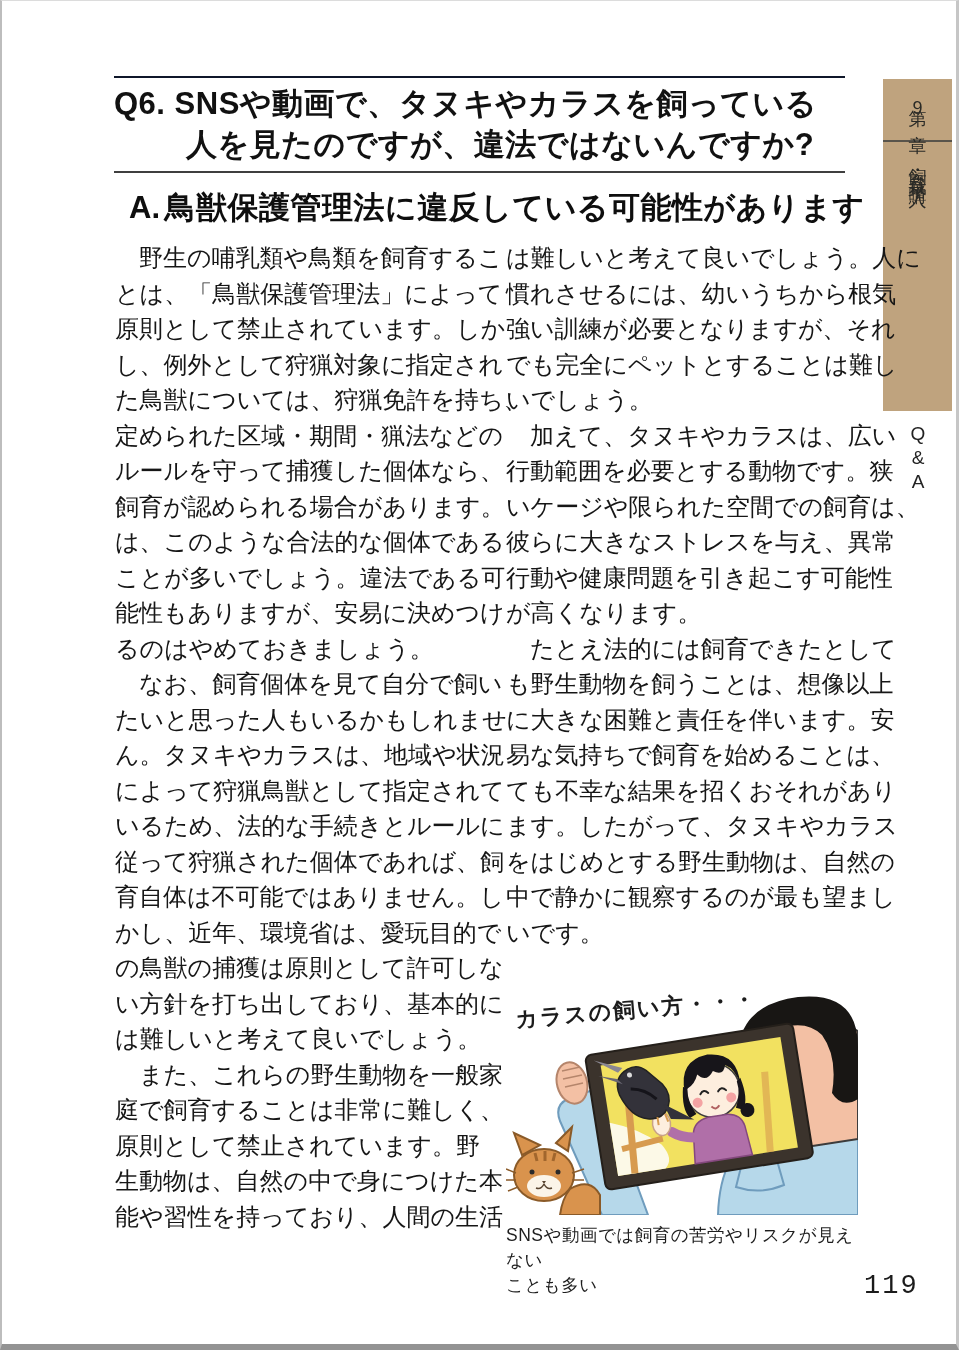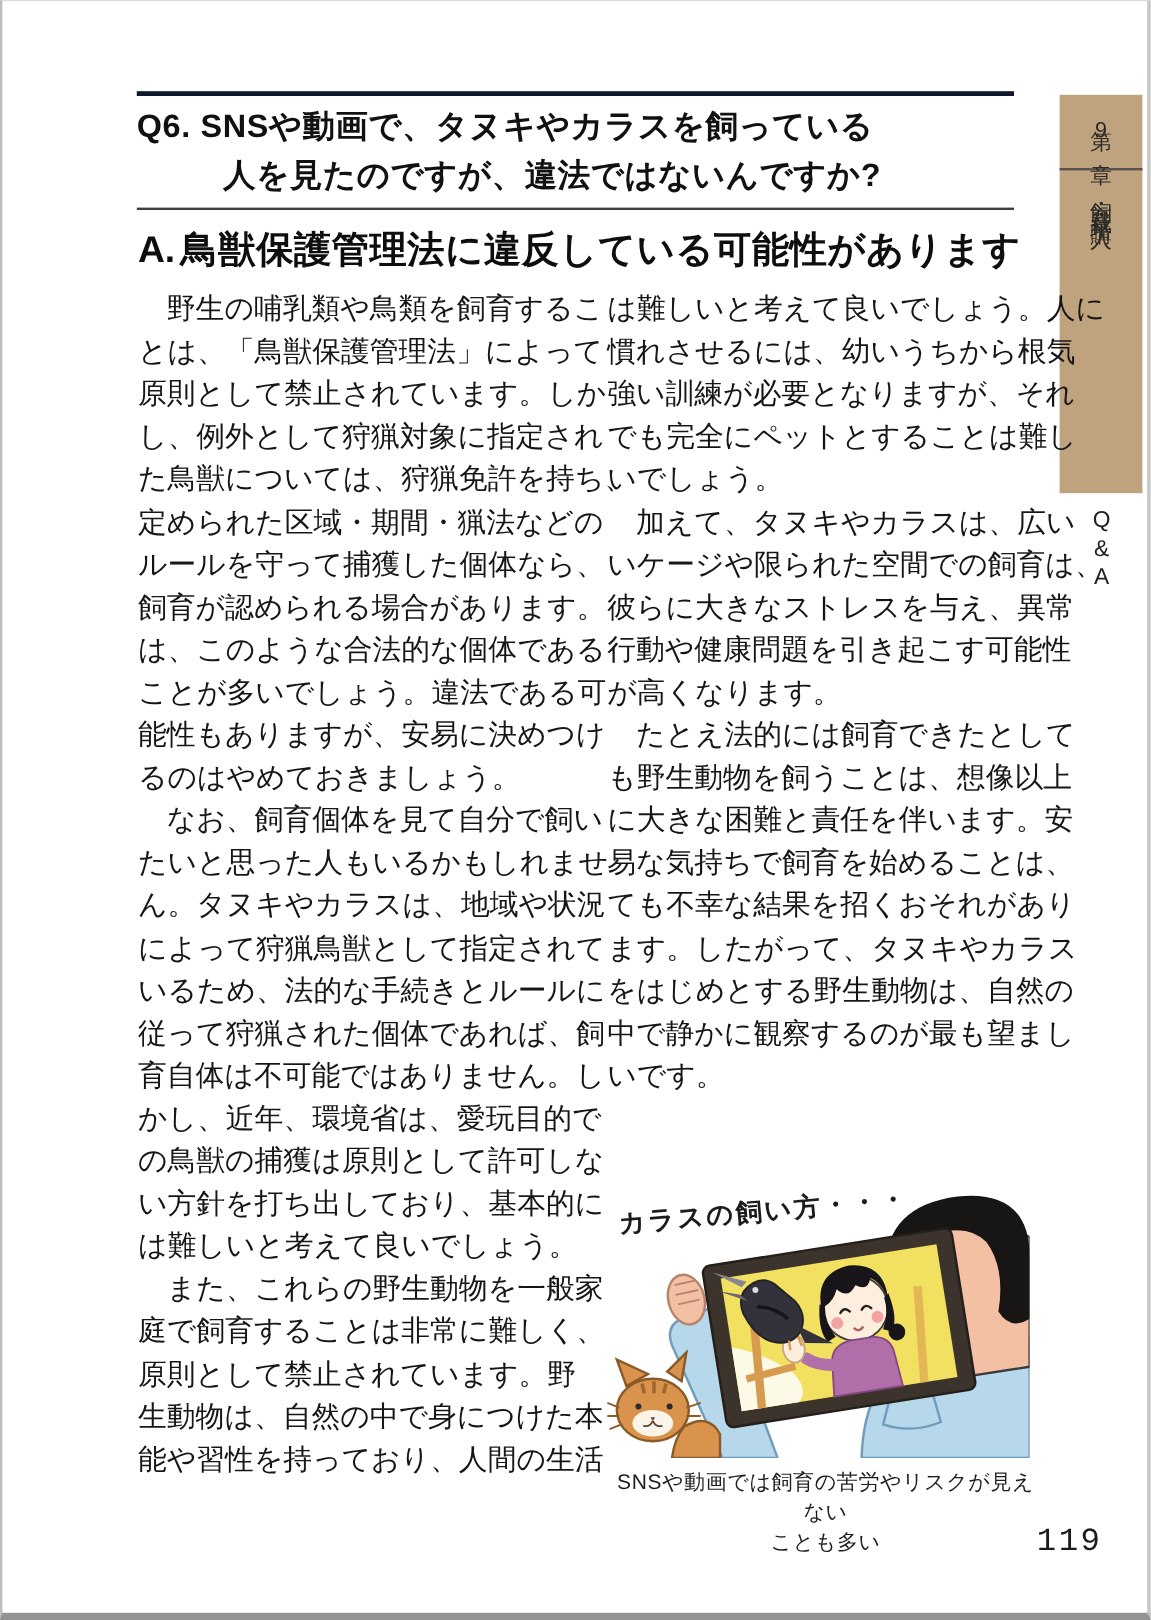--- a/index.html
+++ b/index.html
@@ -11,61 +11,61 @@
     border-left:2px solid #bdbdbd;
     border-right:3px solid #c6c6c6;
     border-top:1px solid #dcdcdc;
     border-bottom:6px solid #939393;
     overflow:hidden;
     font-family:"Liberation Sans", sans-serif;
   }
   
   .q-header{
     position:absolute;left:112px;top:75px;width:731px;
-    border-top:4px solid #0f172a;border-bottom:2px solid #3f3f3f;
+    border-top:2px solid #0f172a;border-bottom:2px solid #3f3f3f;
     padding:5px 0 6px 0;
-    font-weight:bold;font-size:27px;line-height:41px;color:#111;
+    font-weight:bold;font-size:31px;line-height:41px;color:#111;
     letter-spacing:0.5px;
   }
   .q-line2{padding-left:72px;}
   
   .chapter-tab{
     position:absolute;left:881px;top:78px;width:69px;height:332px;
     display:flex;flex-direction:column;align-items:center;
   }
   .tab-sec1{height:63px;width:100%;box-sizing:border-box;
     border-bottom:2px solid #59544b;
     display:flex;align-items:center;justify-content:center;}
   .tab-sec2{flex:1;width:100%;display:flex;justify-content:center;padding-top:12px;box-sizing:border-box;}
   .vtext{writing-mode:vertical-rl;text-orientation:upright;}
   .tab-label{font-size:18px;color:#2a2a26;letter-spacing:3px;}
   .qa-label{
     position:absolute;left:881px;top:422px;width:69px;height:90px;
     display:flex;justify-content:center;
     font-size:19px;color:#222;letter-spacing:3px;
   }
   
-  .a-heading{position:absolute;left:113px;top:186px;width:745px;white-space:nowrap;color:#0e0e0e;}
+  .a-heading{position:absolute;left:127px;top:186px;width:745px;white-space:nowrap;color:#0e0e0e;}
   .a-prefix{font-family:"Liberation Sans",sans-serif;font-weight:bold;font-size:31px;}
   .a-text{font-family:"Liberation Serif","DejaVu Serif",serif;font-weight:bold;font-size:31px;letter-spacing:0.5px;}
   
   .col{
     position:absolute;top:240px;width:348px;
     font-family:"Liberation Serif","DejaVu Serif",serif;
     font-size:24px;line-height:35.5px;color:#161616;
   }
   .col-left{left:113px;}
   .col-right{left:504px;}
   .jline{height:35.5px;text-align:justify;text-align-last:justify;white-space:nowrap;}
   .jline.end{text-align-last:left;}
   
   .illustration{position:absolute;left:504px;top:986px;width:352px;height:228px;}
   .caption{
     position:absolute;left:504px;top:1222px;width:364px;
-    font-size:17.5px;line-height:25px;color:#1d1d1d;letter-spacing:0.5px;text-align:center;
+    font-size:17.5px;line-height:25px;color:#1d1d1d;letter-spacing:0.5px;
   }
   .page-number{
     position:absolute;left:862px;top:1270px;
     font-family:Liberation Mono, monospace;
     font-size:27px;color:#1b1b1b;letter-spacing:2px;
   }
 </style>
 </head>
 <body>
 
@@ -123,20 +123,21 @@
       <div class="jline">生動物は、自然の中で身につけた本</div>
       <div class="jline">能や習性を持っており、人間の生活</div>
     </div>
   <div class="col col-right">
       <div class="jline">は難しいと考えて良いでしょう。人に</div>
       <div class="jline">慣れさせるには、幼いうちから根気</div>
       <div class="jline">強い訓練が必要となりますが、それ</div>
       <div class="jline">でも完全にペットとすることは難し</div>
       <div class="jline end">いでしょう。</div>
       <div class="jline">　加えて、タヌキやカラスは、広い</div>
+      <div class="jline">行動範囲を必要とする動物です。狭</div>
       <div class="jline">いケージや限られた空間での飼育は、</div>
       <div class="jline">彼らに大きなストレスを与え、異常</div>
       <div class="jline">行動や健康問題を引き起こす可能性</div>
       <div class="jline end">が高くなります。</div>
       <div class="jline">　たとえ法的には飼育できたとして</div>
       <div class="jline">も野生動物を飼うことは、想像以上</div>
       <div class="jline">に大きな困難と責任を伴います。安</div>
       <div class="jline">易な気持ちで飼育を始めることは、</div>
       <div class="jline">ても不幸な結果を招くおそれがあり</div>
       <div class="jline">ます。したがって、タヌキやカラス</div>

